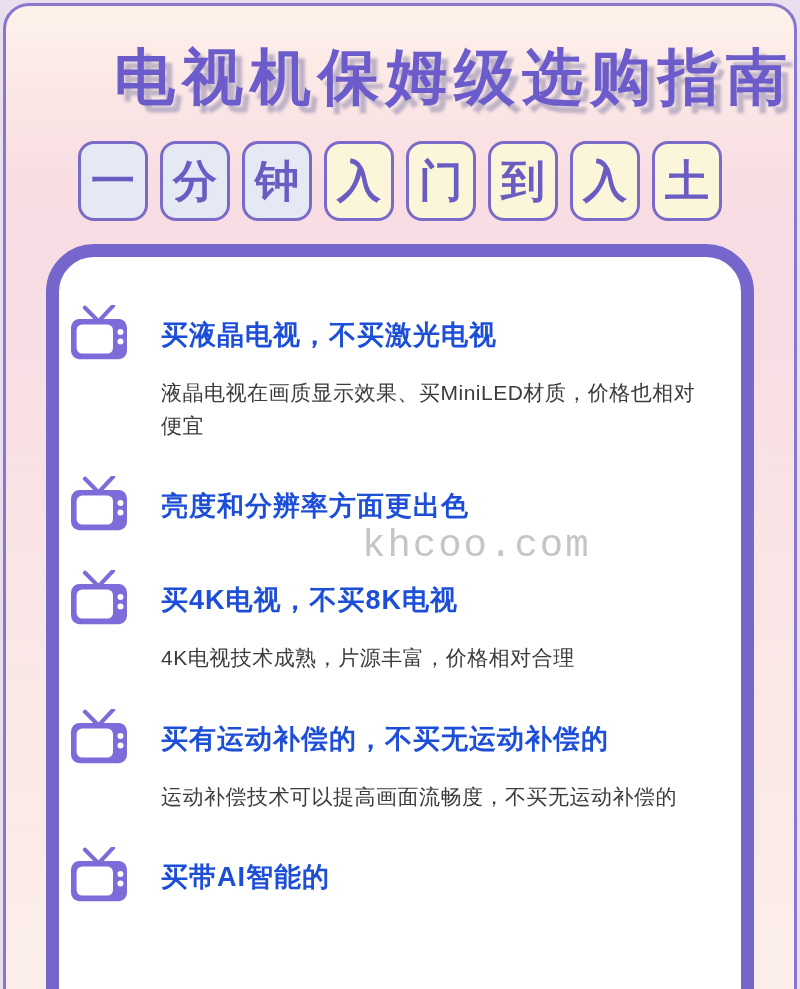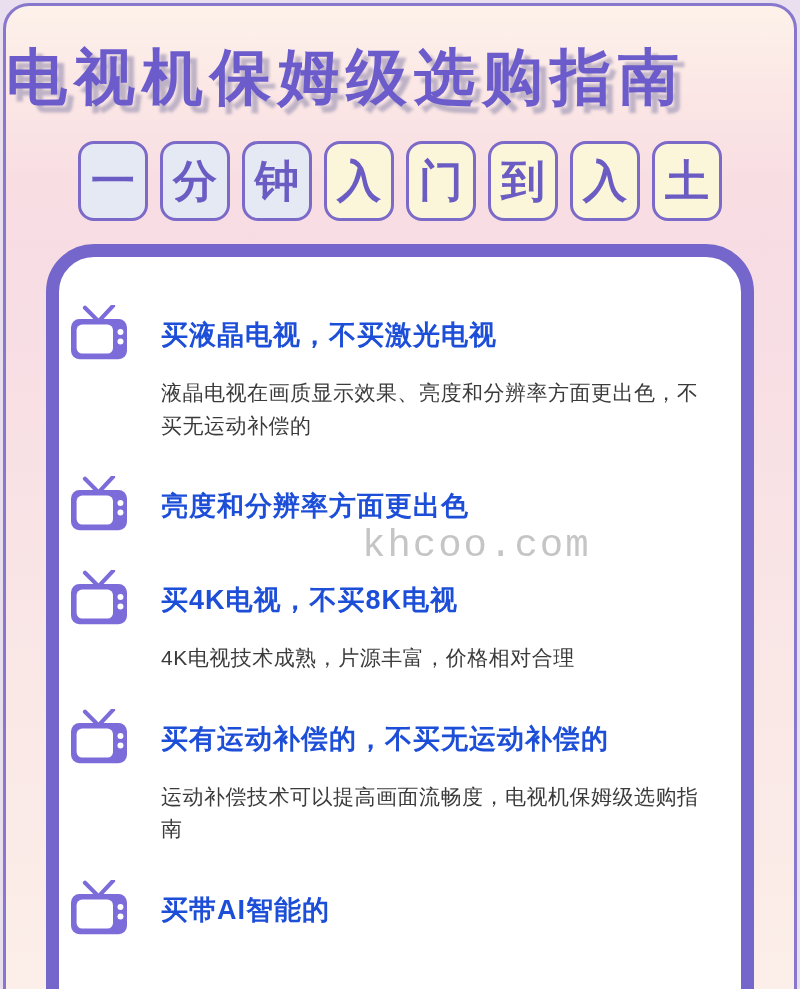--- a/index.html
+++ b/index.html
@@ -15,21 +15,21 @@
     left: 3px; right: 3px; top: 3px; bottom: -40px;
     border: 3px solid #8878cd;
     border-radius: 26px;
     background: linear-gradient(180deg,
       #fdf2ea 0%, #fbe6e5 9%, #f8dee3 17%, #f7dde4 30%,
       #f9e3e5 50%, #fae9e7 72%, #fcefe9 100%);
     overflow: hidden;
   }
   .poster-title {
     margin-top: 31px;
-    text-align: left;
+    text-align: right;
     font-size: 61px;
     font-weight: 900;
     letter-spacing: 7px;
     color: #6c5ccb;
     text-shadow: 7px 7px 3px #beb2c6;
     white-space: nowrap;
   }
   .subtitle-row {
     margin-top: 22px;
     display: flex;
@@ -135,21 +135,21 @@
           <svg viewBox="0 0 64 60" width="60" height="56">
               <path d="M17 3 L31 17 M47 1 L32 17" stroke="#7b6cd9" stroke-width="4.5" fill="none" stroke-linecap="round"></path>
               <rect x="2" y="15" width="60" height="43" rx="9" fill="#7b6cd9"></rect>
               <rect x="8" y="21" width="39" height="31" rx="6" fill="#ffffff"></rect>
               <circle cx="55" cy="29" r="3.2" fill="#ffffff"></circle>
               <circle cx="55" cy="39" r="3.2" fill="#ffffff"></circle>
             </svg>
         </span>
         <span class="tip-title">买液晶电视，不买激光电视</span>
       </div>
-      <div class="tip-desc">液晶电视在画质显示效果、亮度和分辨率方面更出色，不买无运动补偿的</div>
+      <div class="tip-desc">液晶电视在画质显示效果、买MiniLED材质，价格也相对便宜</div>
     </div>
 
     <div class="tip-item">
       <div class="tip-header">
         <span class="tv-icon-wrap">
           <svg viewBox="0 0 64 60" width="60" height="56">
               <path d="M17 3 L31 17 M47 1 L32 17" stroke="#7b6cd9" stroke-width="4.5" fill="none" stroke-linecap="round"></path>
               <rect x="2" y="15" width="60" height="43" rx="9" fill="#7b6cd9"></rect>
               <rect x="8" y="21" width="39" height="31" rx="6" fill="#ffffff"></rect>
               <circle cx="55" cy="29" r="3.2" fill="#ffffff"></circle>
@@ -182,21 +182,21 @@
           <svg viewBox="0 0 64 60" width="60" height="56">
               <path d="M17 3 L31 17 M47 1 L32 17" stroke="#7b6cd9" stroke-width="4.5" fill="none" stroke-linecap="round"></path>
               <rect x="2" y="15" width="60" height="43" rx="9" fill="#7b6cd9"></rect>
               <rect x="8" y="21" width="39" height="31" rx="6" fill="#ffffff"></rect>
               <circle cx="55" cy="29" r="3.2" fill="#ffffff"></circle>
               <circle cx="55" cy="39" r="3.2" fill="#ffffff"></circle>
             </svg>
         </span>
         <span class="tip-title">买有运动补偿的，不买无运动补偿的</span>
       </div>
-      <div class="tip-desc">运动补偿技术可以提高画面流畅度，电视机保姆级选购指南</div>
+      <div class="tip-desc">运动补偿技术可以提高画面流畅度，不买无运动补偿的</div>
     </div>
 
     <div class="tip-item">
       <div class="tip-header">
         <span class="tv-icon-wrap">
           <svg viewBox="0 0 64 60" width="60" height="56">
               <path d="M17 3 L31 17 M47 1 L32 17" stroke="#7b6cd9" stroke-width="4.5" fill="none" stroke-linecap="round"></path>
               <rect x="2" y="15" width="60" height="43" rx="9" fill="#7b6cd9"></rect>
               <rect x="8" y="21" width="39" height="31" rx="6" fill="#ffffff"></rect>
               <circle cx="55" cy="29" r="3.2" fill="#ffffff"></circle>

